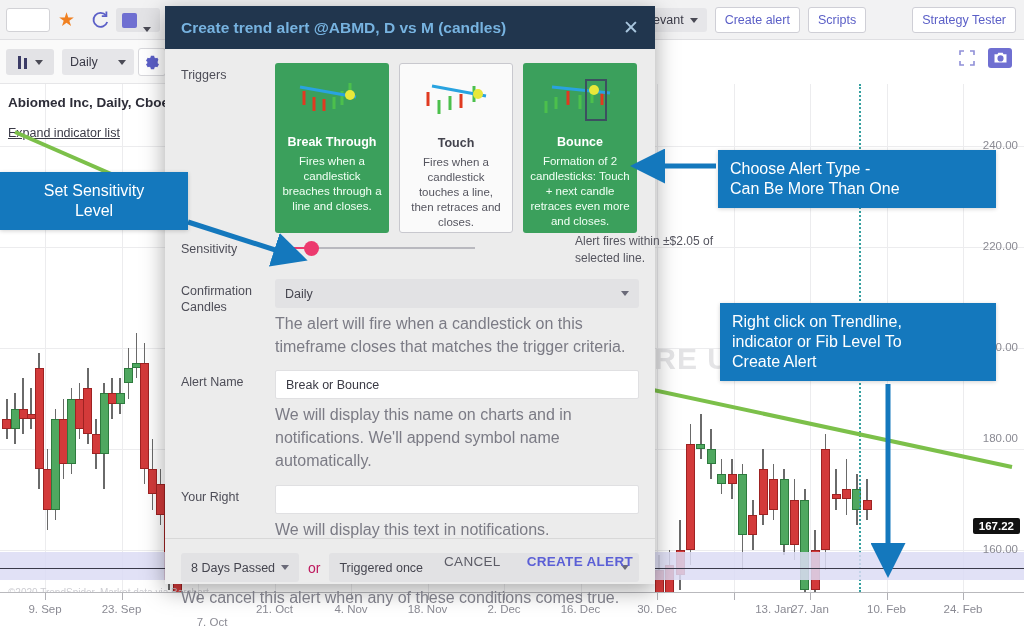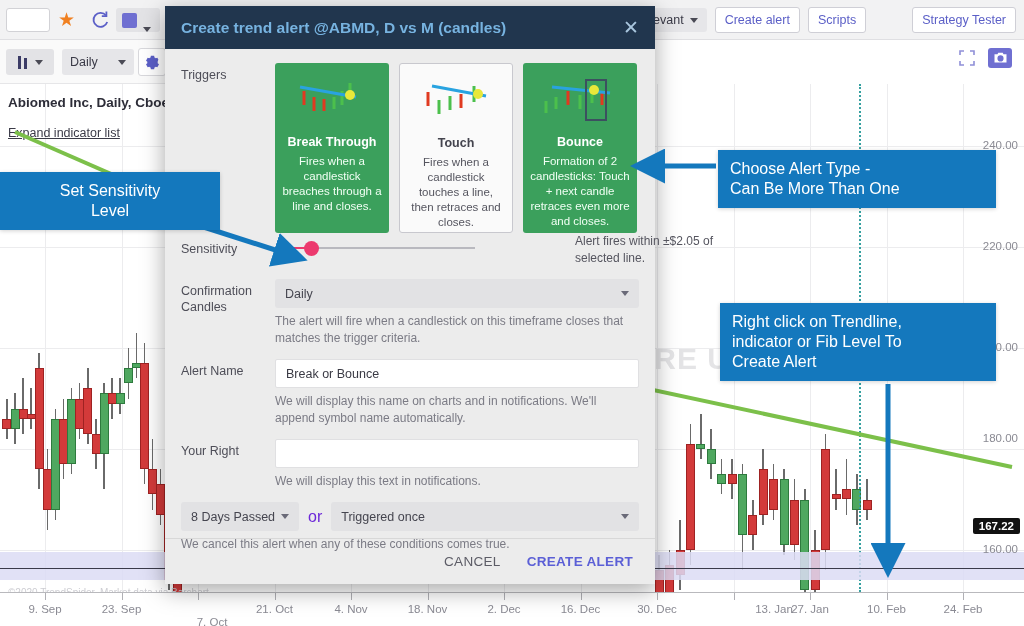--- a/index.html
+++ b/index.html
@@ -119,21 +119,21 @@
   .modal-footer {
     height: 46px; border-top: 1px solid #d8d8d8; display: flex; align-items: center;
     justify-content: flex-end; gap: 26px; padding-right: 22px;
   }
   .btn-cancel { font-size: 13.5px; color: #5c5c66; cursor: pointer; letter-spacing: .3px; }
   .btn-create { font-size: 13.5px; font-weight: bold; color: #5b5fd6; cursor: pointer; letter-spacing: .3px; }
 
   .frow { display: flex; margin-bottom: 2px; }
   .flabel { width: 94px; flex: 0 0 94px; font-size: 12.5px; color: #4e4e58; padding-top: 5px; line-height: 1.25; }
   .fctl { flex: 1; }
-  .help { font-size: 12px; color: #7b7b85; line-height: 1.42; margin: 5px 0 0 0; }
+  .help { font-size: 16px; color: #7b7b85; line-height: 1.42; margin: 5px 0 0 0; }
 
   .cards { display: flex; gap: 10px; }
   .card {
     width: 114px; height: 170px; border-radius: 3px; padding: 8px 7px 6px;
     display: flex; flex-direction: column; align-items: center; text-align: center;
     cursor: pointer;
   }
   .card.sel { background: #3ba05c; color: #fff; }
   .card.unsel { background: #fafafa; border: 1px solid #c8c8ce; color: #44444e; }
   .card-art { width: 100px; height: 60px; position: relative; margin-bottom: 4px; }
@@ -151,29 +151,29 @@
   .select-box {
     background: #e2e2e4; border-radius: 3px; height: 29px; display: flex; align-items: center;
     justify-content: space-between; padding: 0 10px; font-size: 12.5px; color: #45454f; cursor: pointer;
   }
   .text-input {
     background: #fff; border: 1px solid #e0e0e2; border-radius: 2px; height: 29px; width: 100%;
     font-size: 12.5px; color: #3a3a44; padding: 0 10px; font-family: "Liberation Sans", sans-serif;
   }
   .exp-row { display: flex; align-items: center; gap: 9px; }
   .exp-a { width: 118px; }
-  .exp-or { font-size: 16px; color: #6d28d9; }
+  .exp-or { font-size: 14px; color: #be185d; }
   .exp-b { flex: 1; }
 
   
   .callout {
     position: absolute; background: #1478bd; color: #fff; font-size: 16px; line-height: 1.25;
     padding: 9px 12px; z-index: 60; box-shadow: 0 1px 4px rgba(0,0,0,.18);
   }
-  .callout.c1 { left: 0px; top: 172px; width: 220px; text-align: center; }
+  .callout.c1 { left: 0px; top: 172px; width: 188px; text-align: center; }
   .callout.c2 { left: 718px; top: 150px; width: 278px; }
   .callout.c3 { left: 720px; top: 303px; width: 276px; }
   svg.ann { position: absolute; left: 0; top: 0; width: 1024px; height: 626px; z-index: 55; pointer-events: none; }
 </style>
 </head>
 <body>
 
 <div id="root">
 
   <div class="chart-area">

